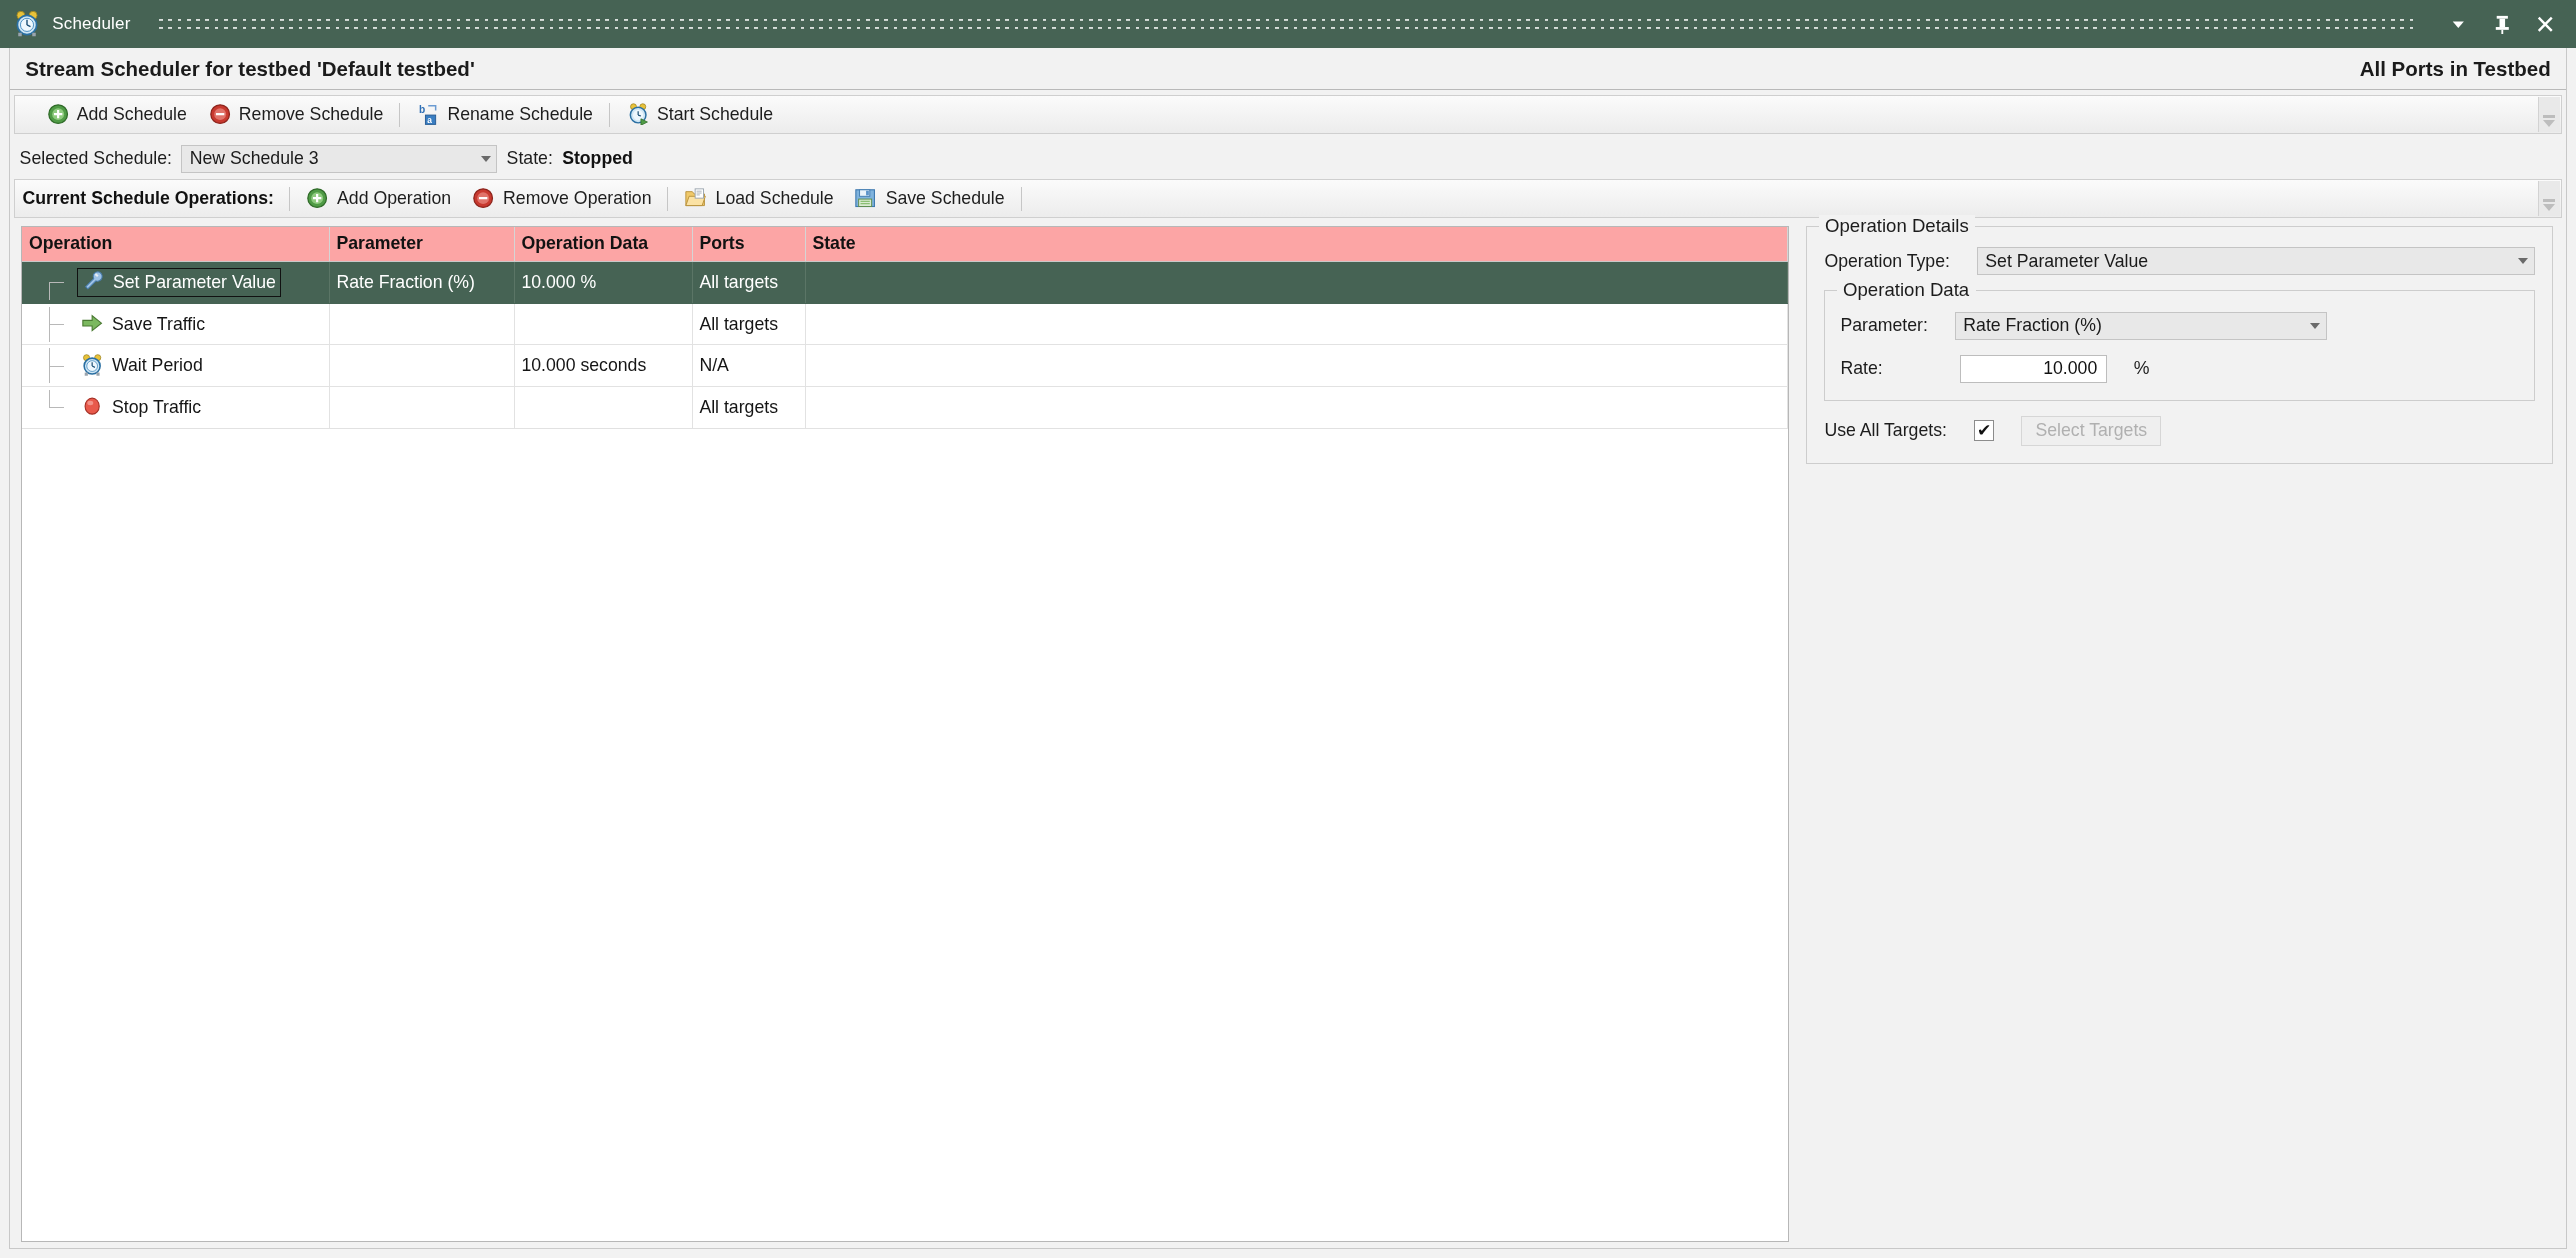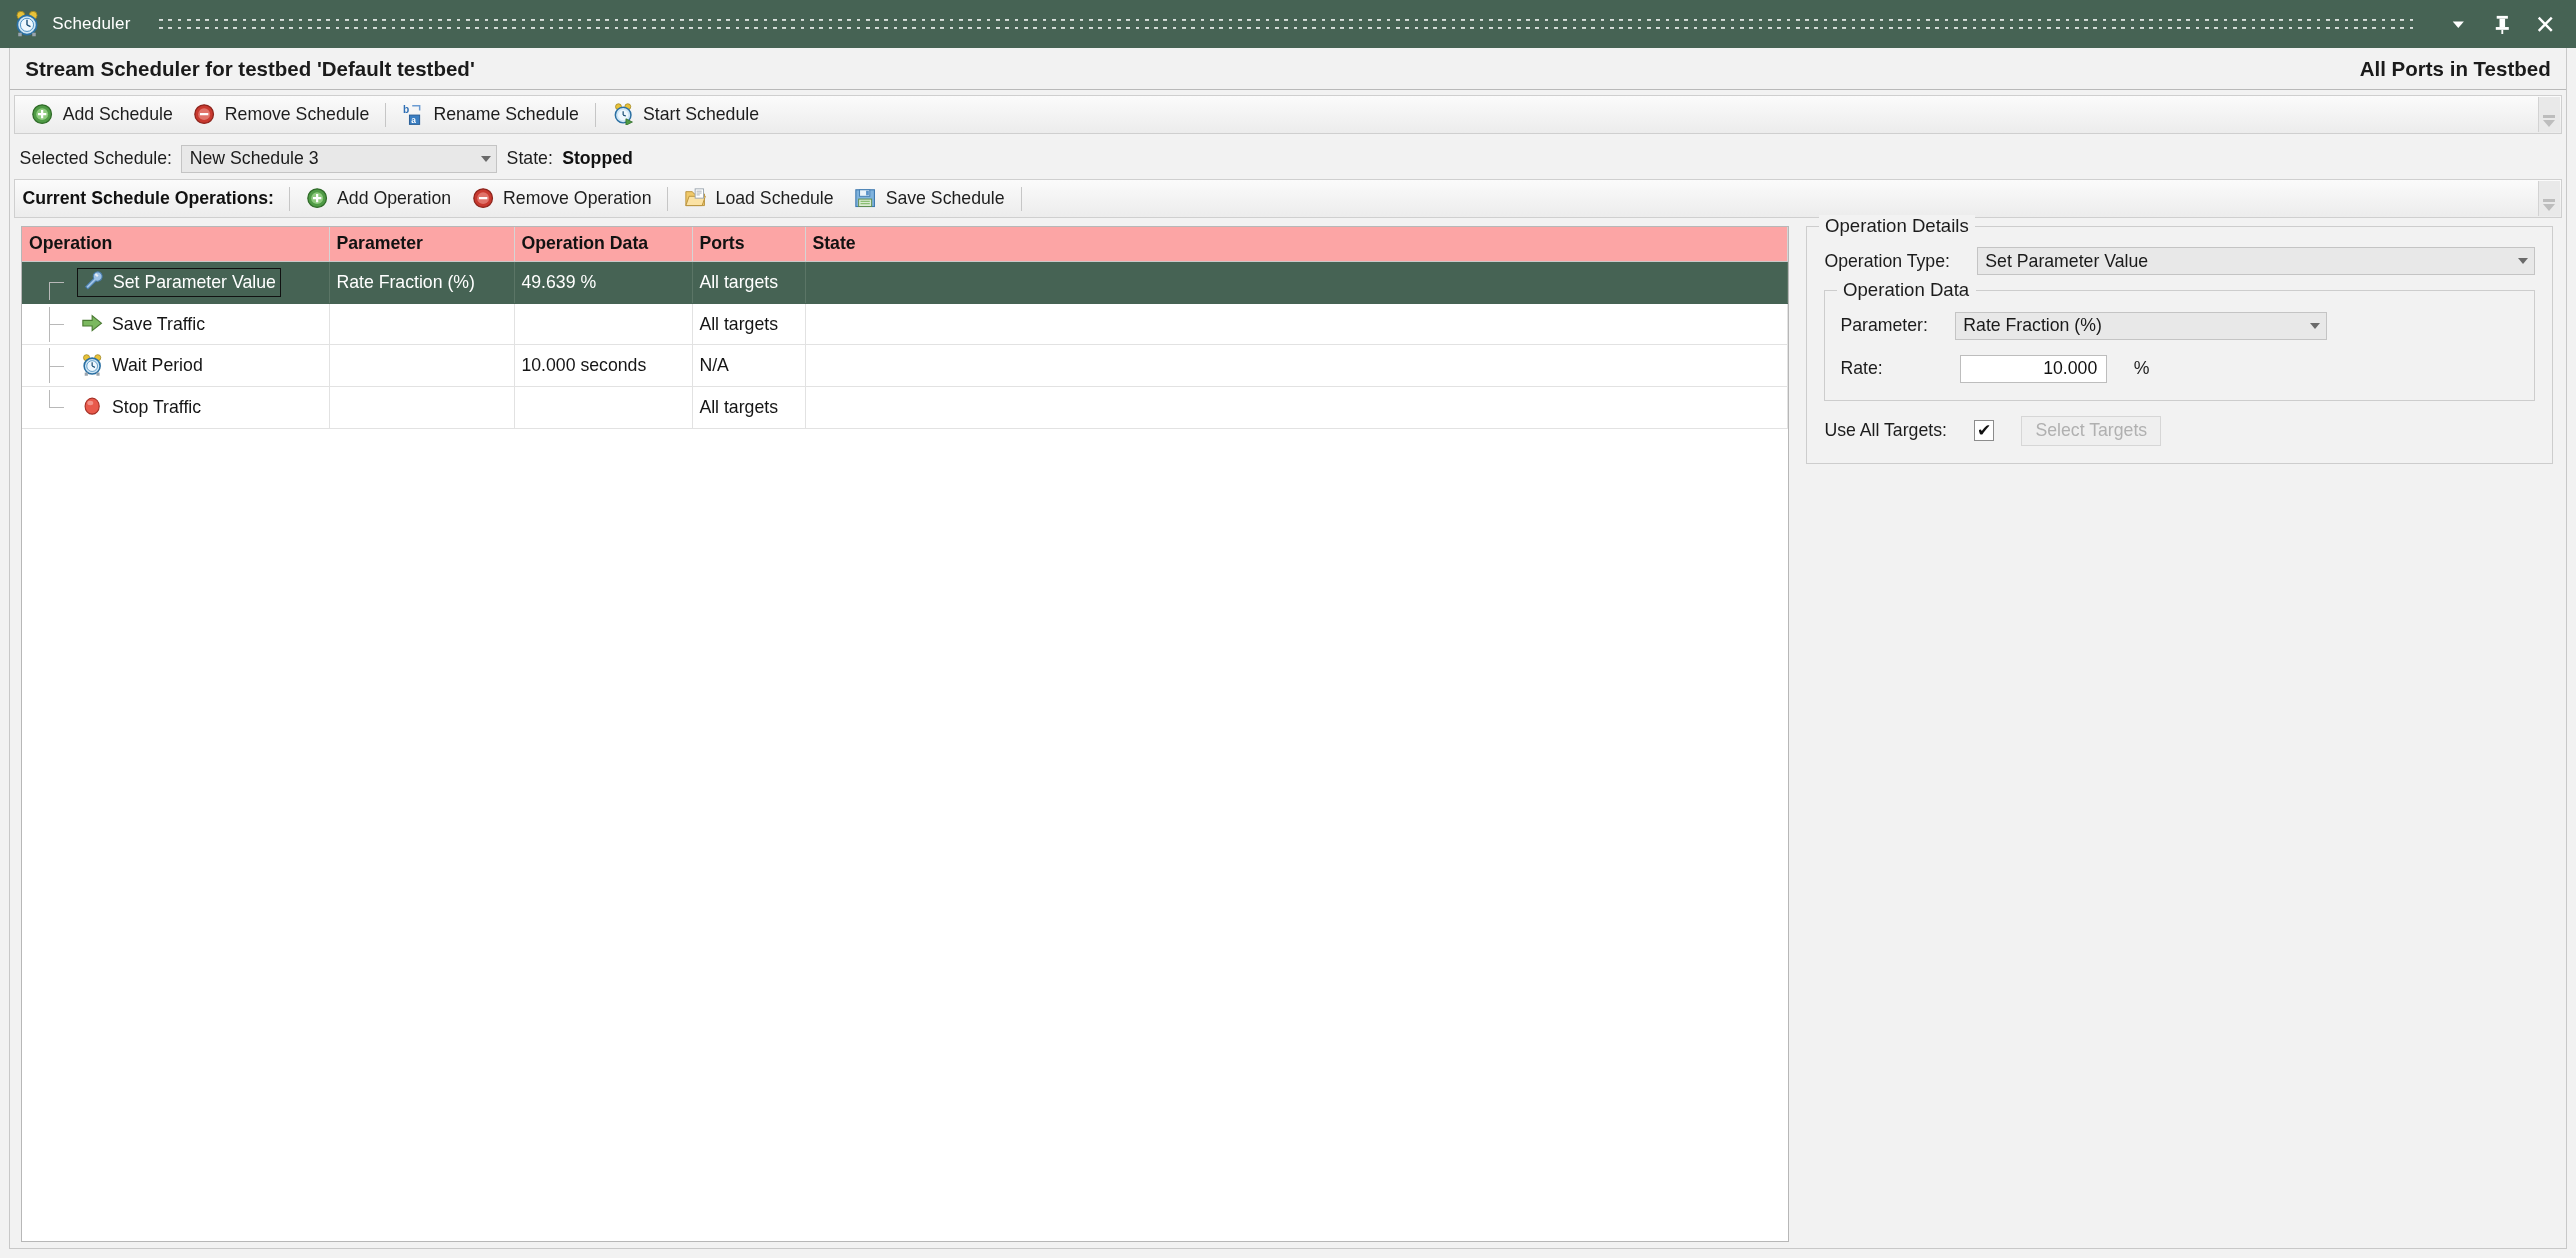--- a/index.html
+++ b/index.html
@@ -64,22 +64,23 @@
     font-family:"Liberation Sans", sans-serif;
   }
 
   
   .toolbar {
     display:flex; align-items:center;
     height:39px; flex:0 0 39px;
     background: linear-gradient(to bottom,#fbfbfb,#ececec);
     border:0.9px solid #cfcfcf;
     margin: 5.6px 3.7px 0 3.7px;
-    padding-left: 6px;
+    padding-left: 20px;
     position:relative;
+    text-align:right;
   }
   .tbtn {
     display:flex; align-items:center; gap:7.4px;
     height:32px; padding: 0 9.3px;
     font-size:17.7px; color:#1d1d1d; white-space:nowrap;
     border:0.9px solid transparent;
   }
   .tsep { width:0.9px; height:24px; background:#c6c6c6; margin:0 5.6px; flex:0 0 0.9px;}
   .overflow {
     position:absolute; right:0.9px; top:0.9px; bottom:0.9px; width:22.3px;
@@ -370,21 +371,21 @@
                       <svg viewBox="0 0 24 24" width="22.3" height="22.3">
                         <path d="M17 2 a5 5 0 0 0 -4.4 7.3 L4 18 l2.3 2.3 8.7 -8.6 A5 5 0 1 0 17 2 Z" fill="#9ec2e6" stroke="#4a7fae" stroke-width="1.1"></path>
                         <path d="M15.2 3.4 l2.6 2.6 -1.6 1.6 -2.6 -2.6 Z" fill="#e8eef5"></path>
                       </svg>
                     </span>
                     <span>Set Parameter Value</span>
                   </span>
                 </div>
               </td>
               <td>Rate Fraction (%)</td>
-              <td>49.639 %</td>
+              <td>10.000 %</td>
               <td>All targets</td>
               <td></td>
             </tr>
             <tr>
               <td>
                 <div class="opcell">
                   <span class="tree">
                       <i class="v"></i>
                       <i class="h"></i>
                     </span>

